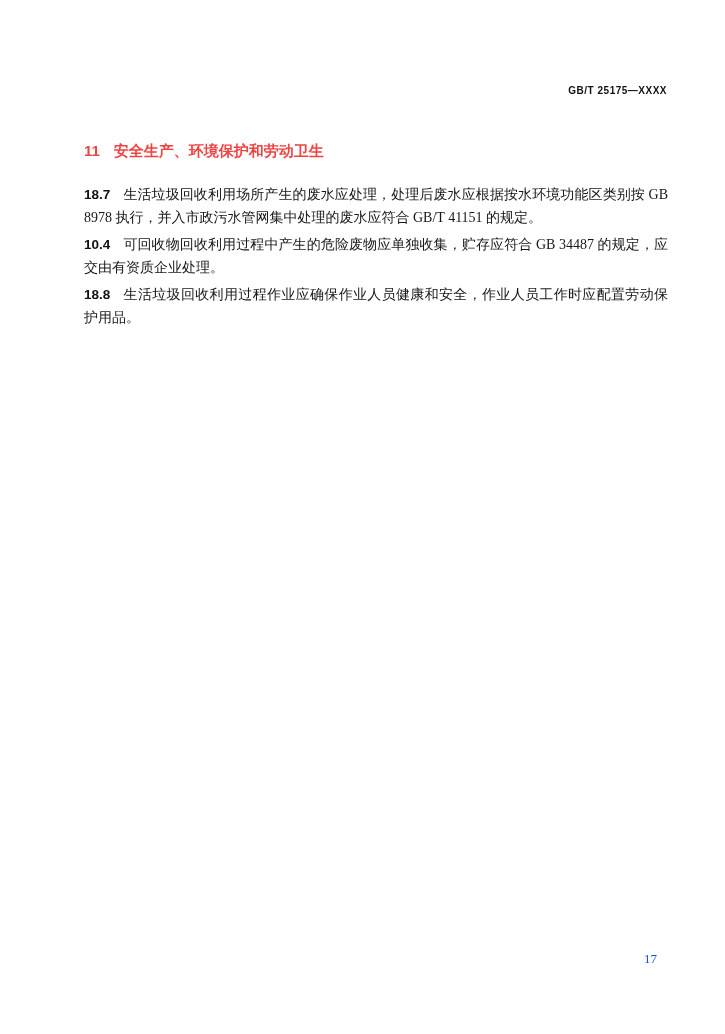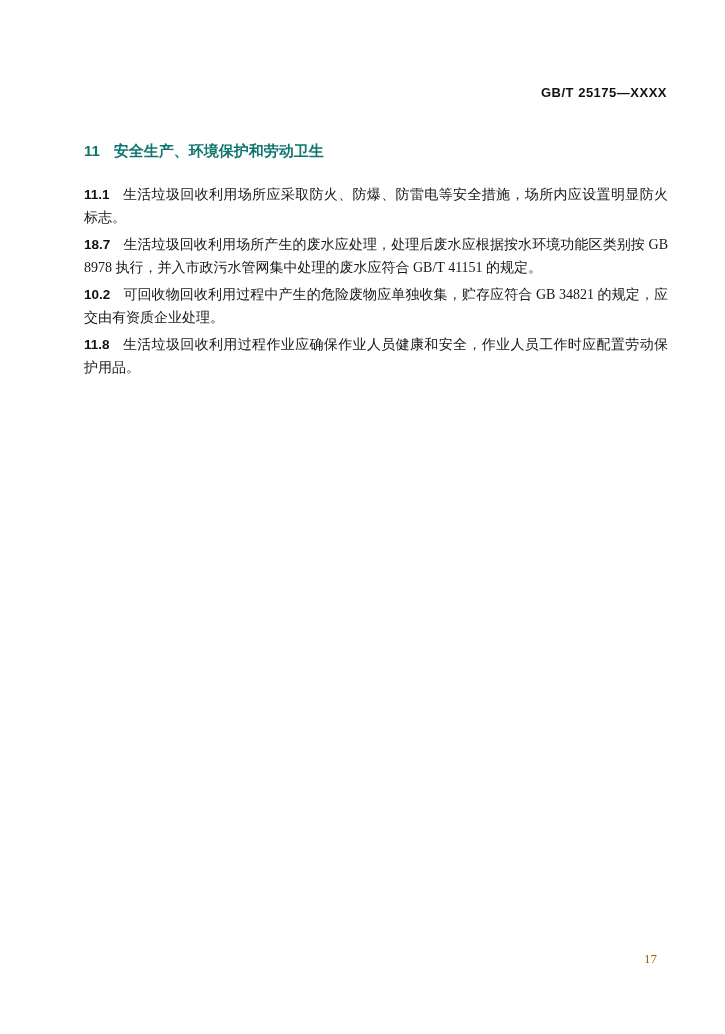--- a/index.html
+++ b/index.html
@@ -17,35 +17,35 @@
     overflow: hidden;
   }
   .page-header {
     position: absolute;
     top: 85px;
     left: 84px;
     right: 58px;
     text-align: right;
     font-family: "Liberation Sans", "DejaVu Sans", sans-serif;
     font-weight: 600;
-    font-size: 13px;
+    font-size: 10px;
     letter-spacing: 0.5px;
     color: #111111;
   }
   .section-heading {
     position: absolute;
     top: 142px;
     left: 84px;
     right: 57px;
     margin: 0;
     font-family: "Liberation Sans", "DejaVu Sans", sans-serif;
     font-weight: bold;
     font-size: 15px;
     line-height: 18px;
-    color: #0f766e;
+    color: #ef4444;
   }
   .section-heading .section-num {
     display: inline-block;
     margin-right: 14px;
   }
   .clauses {
     position: absolute;
     top: 184px;
     left: 84px;
     right: 57px;
@@ -65,55 +65,52 @@
     margin-right: 13px;
     white-space: nowrap;
     color: #111111;
   }
   .page-footer {
     position: absolute;
     top: 951px;
     right: 68px;
     font-family: "Liberation Serif", "DejaVu Serif", serif;
     font-size: 13px;
-    color: #a16207;
+    color: #1d4ed8;
   }
 </style>
 </head>
 <body>
 
 <div class="page">
 
   <div class="page-header">
     <span>GB/T 25175—XXXX</span>
   </div>
 
   <h2 class="section-heading">
     <span class="section-num">11</span><span>安全生产、环境保护和劳动卫生</span>
   </h2>
 
   <div class="clauses">
-    <p class="clause">
-      <span class="clause-num">11.1</span><span class="clause-text">生活垃圾回收利用场所应采取防火、防爆、防雷电等安全措施，场所内应设置明显防火标志。</span>
-    </p>
 
     <p class="clause">
       <span class="clause-num">18.7</span><span class="clause-text">生活垃圾回收利用场所产生的废水应处理，处理后废水应根据按水环境功能区类别按 GB 8978 执行，并入市政污水管网集中处理的废水应符合 GB/T 41151 的规定。</span>
     </p>
 
 
 
 
     <p class="clause">
-      <span class="clause-num">10.2</span><span class="clause-text">可回收物回收利用过程中产生的危险废物应单独收集，贮存应符合 GB 34821 的规定，应交由有资质企业处理。</span>
+      <span class="clause-num">10.4</span><span class="clause-text">可回收物回收利用过程中产生的危险废物应单独收集，贮存应符合 GB 34487 的规定，应交由有资质企业处理。</span>
     </p>
 
 
     <p class="clause">
-      <span class="clause-num">11.8</span><span class="clause-text">生活垃圾回收利用过程作业应确保作业人员健康和安全，作业人员工作时应配置劳动保护用品。</span>
+      <span class="clause-num">18.8</span><span class="clause-text">生活垃圾回收利用过程作业应确保作业人员健康和安全，作业人员工作时应配置劳动保护用品。</span>
     </p>
   </div>
 
   <div class="page-footer">
     <span>17</span>
   </div>
 
 </div>
 
 </body></html>

